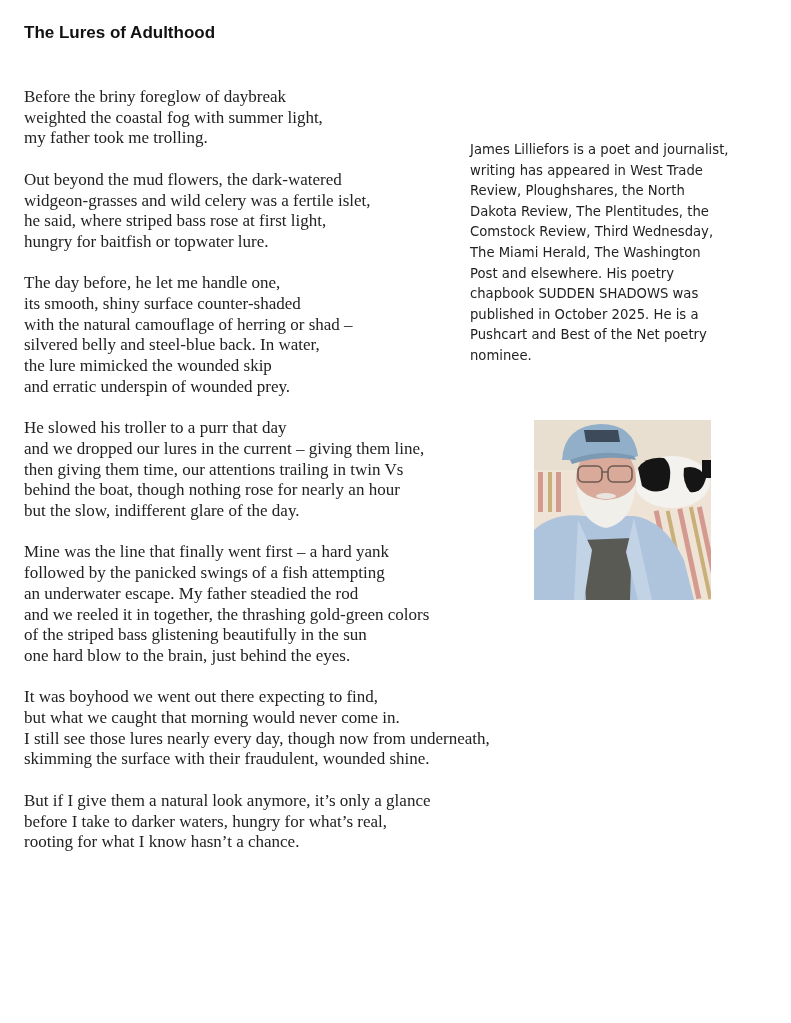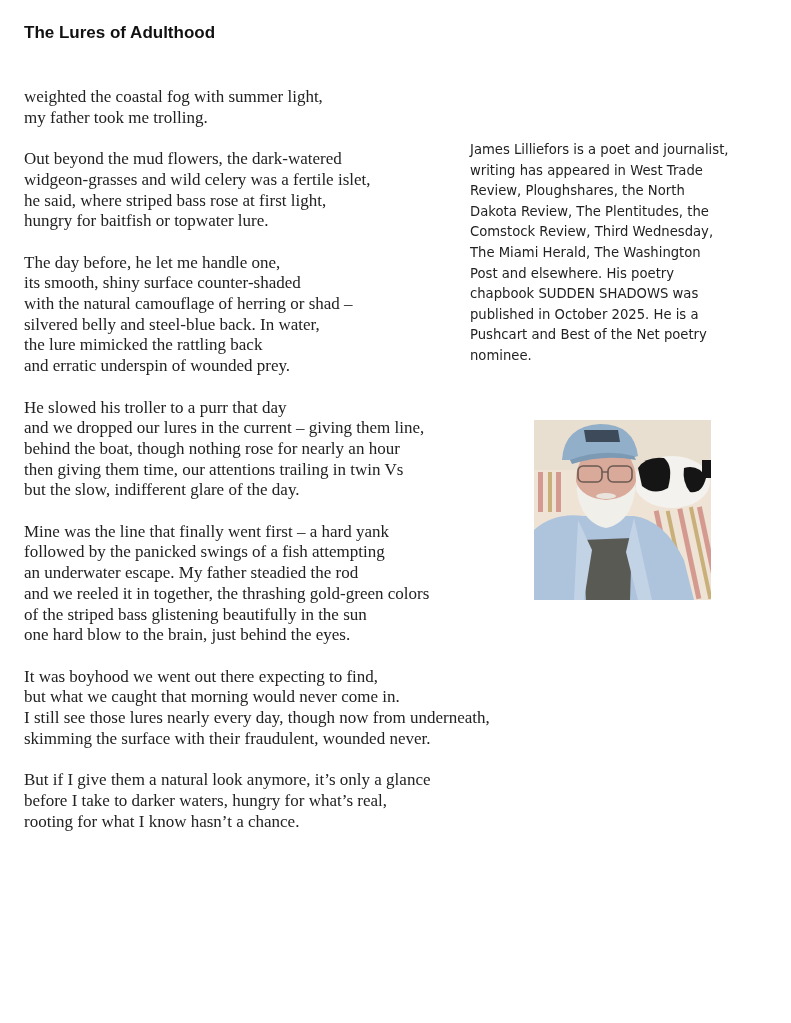--- a/index.html
+++ b/index.html
@@ -28,57 +28,58 @@
   }
   .photo svg { display:block; }
 </style>
 </head>
 <body>
 
 <h1 class="title">The Lures of Adulthood</h1>
 
 <div class="poem">
   <p class="stanza">
+    <span class="line">Before the briny foreglow of daybreak</span>
     <span class="line">weighted the coastal fog with summer light,</span>
     <span class="line">my father took me trolling.</span>
   </p>
   <p class="stanza">
     <span class="line">Out beyond the mud flowers, the dark-watered</span>
     <span class="line">widgeon-grasses and wild celery was a fertile islet,</span>
     <span class="line">he said, where striped bass rose at first light,</span>
     <span class="line">hungry for baitfish or topwater lure.</span>
   </p>
   <p class="stanza">
     <span class="line">The day before, he let me handle one,</span>
     <span class="line">its smooth, shiny surface counter-shaded</span>
     <span class="line">with the natural camouflage of herring or shad –</span>
     <span class="line">silvered belly and steel-blue back. In water,</span>
-    <span class="line">the lure mimicked the rattling back</span>
+    <span class="line">the lure mimicked the wounded skip</span>
     <span class="line">and erratic underspin of wounded prey.</span>
   </p>
   <p class="stanza">
     <span class="line">He slowed his troller to a purr that day</span>
     <span class="line">and we dropped our lures in the current – giving them line,</span>
+    <span class="line">then giving them time, our attentions trailing in twin Vs</span>
     <span class="line">behind the boat, though nothing rose for nearly an hour</span>
-    <span class="line">then giving them time, our attentions trailing in twin Vs</span>
     <span class="line">but the slow, indifferent glare of the day.</span>
   </p>
   <p class="stanza">
     <span class="line">Mine was the line that finally went first – a hard yank</span>
     <span class="line">followed by the panicked swings of a fish attempting</span>
     <span class="line">an underwater escape. My father steadied the rod</span>
     <span class="line">and we reeled it in together, the thrashing gold-green colors</span>
     <span class="line">of the striped bass glistening beautifully in the sun</span>
     <span class="line">one hard blow to the brain, just behind the eyes.</span>
   </p>
   <p class="stanza">
     <span class="line">It was boyhood we went out there expecting to find,</span>
     <span class="line">but what we caught that morning would never come in.</span>
     <span class="line">I still see those lures nearly every day, though now from underneath,</span>
-    <span class="line">skimming the surface with their fraudulent, wounded never.</span>
+    <span class="line">skimming the surface with their fraudulent, wounded shine.</span>
   </p>
   <p class="stanza">
     <span class="line">But if I give them a natural look anymore, it’s only a glance</span>
     <span class="line">before I take to darker waters, hungry for what’s real,</span>
     <span class="line">rooting for what I know hasn’t a chance.</span>
   </p>
 </div>
 
 <p class="bio">
   <span class="bl">James Lilliefors is a poet and journalist,</span>

